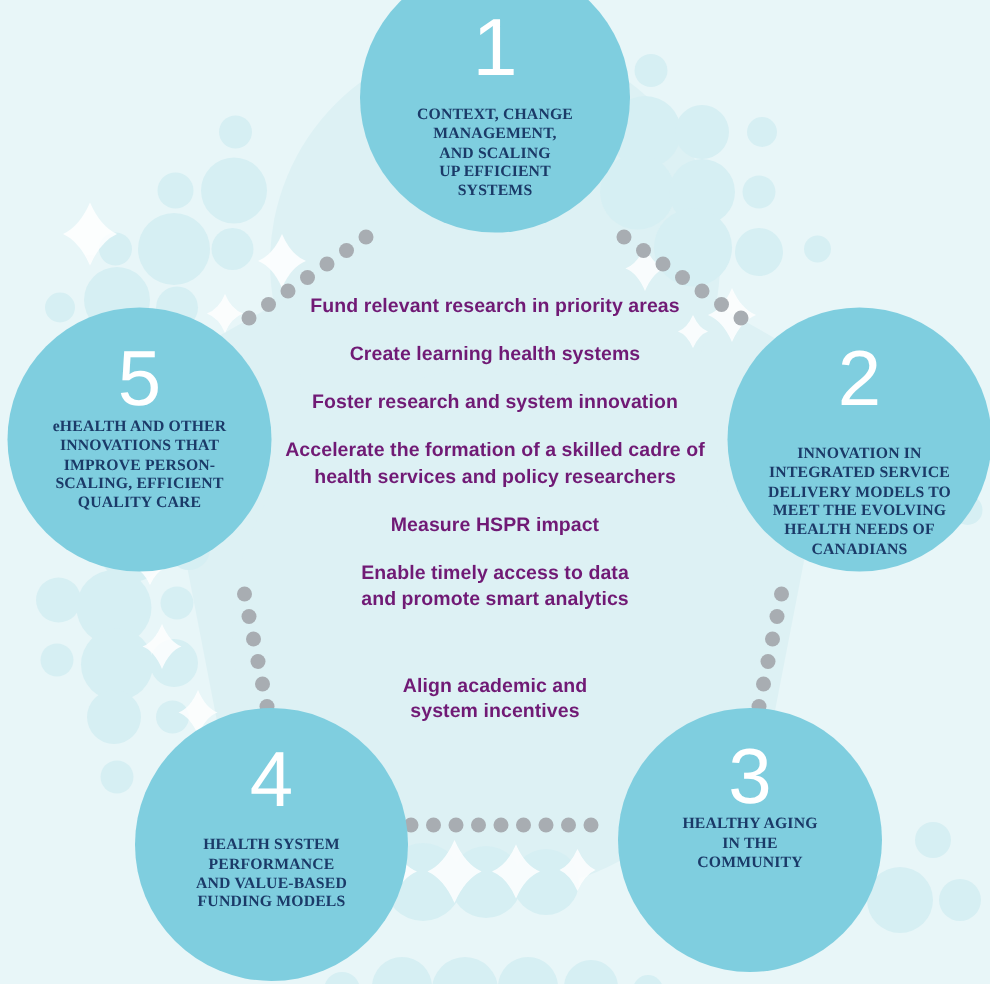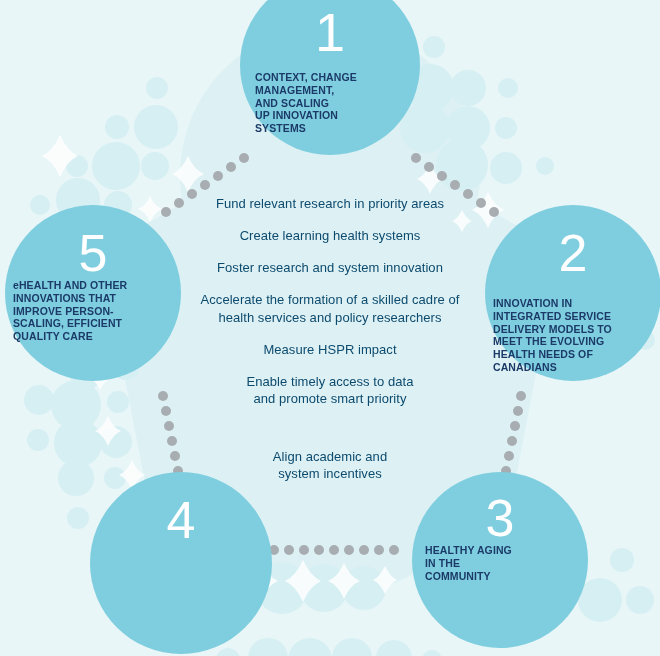--- a/index.html
+++ b/index.html
@@ -28,22 +28,24 @@
   .node-num{
     color:#ffffff;
     font-weight:300;
     line-height:1;
     letter-spacing:0px;
     font-family:"Liberation Sans","DejaVu Sans",sans-serif;
   }
   .node-label{
     color:#1b3a68;
     font-weight:bold;
+    text-align:center;
     line-height:1.22;
     letter-spacing:0.1px;
+    font-family:Liberation Serif, serif;
   }
 
   
   #node-1{left:240px;top:-25px;width:180px;height:180px;padding-top:30px;}
   #node-1 .node-num{font-size:54px;}
   #node-1 .node-label{font-size:10.5px;margin-top:12px;width:150px;}
 
   
   #node-2{left:485px;top:205px;width:176px;height:176px;padding-top:22px;}
   #node-2 .node-num{font-size:52px;}
@@ -72,22 +74,22 @@
   }
   #center-title{
     color:#3f3f42;
     font-weight:bold;
     font-size:16.5px;
     line-height:1.28;
     letter-spacing:0.2px;
     margin:0 0 14px 0;
   }
   .center-item{
-    color:#0c4a6e;
-    font-weight:normal;
+    color:#701a75;
+    font-weight:bold;
     font-size:13px;
     line-height:1.32;
     margin:0 0 15px 0;
     letter-spacing:0.05px;
     text-align:center;
   }
   .center-item:last-child{margin-bottom:0;margin-top:41px;}
 </style>
 </head>
 <body>
@@ -218,21 +220,21 @@
         <circle cx="178" cy="471" r="5"></circle>
     </g>
   </svg>
 
   <div class="node" id="node-1">
     <div class="node-num">1</div>
     <div class="node-label">
       <div>CONTEXT, CHANGE</div>
       <div>MANAGEMENT,</div>
       <div>AND SCALING</div>
-      <div>UP INNOVATION</div>
+      <div>UP EFFICIENT</div>
       <div>SYSTEMS</div>
     </div>
   </div>
 
   <div class="node" id="node-2">
     <div class="node-num">2</div>
     <div class="node-label">
       <div>INNOVATION IN</div>
       <div>INTEGRATED SERVICE</div>
       <div>DELIVERY MODELS TO</div>
@@ -246,20 +248,26 @@
     <div class="node-num">3</div>
     <div class="node-label">
       <div>HEALTHY AGING</div>
       <div>IN THE</div>
       <div>COMMUNITY</div>
     </div>
   </div>
 
   <div class="node" id="node-4">
     <div class="node-num">4</div>
+    <div class="node-label">
+      <div>HEALTH SYSTEM</div>
+      <div>PERFORMANCE</div>
+      <div>AND VALUE-BASED</div>
+      <div>FUNDING MODELS</div>
+    </div>
   </div>
 
   <div class="node" id="node-5">
     <div class="node-num">5</div>
     <div class="node-label">
       <div>eHEALTH AND OTHER</div>
       <div>INNOVATIONS THAT</div>
       <div>IMPROVE PERSON-</div>
       <div>SCALING, EFFICIENT</div>
       <div>QUALITY CARE</div>
@@ -279,21 +287,21 @@
     </div>
     <div class="center-item">
       <div>Accelerate the formation of a skilled cadre of</div>
       <div>health services and policy researchers</div>
     </div>
     <div class="center-item">
       <div>Measure HSPR impact</div>
     </div>
     <div class="center-item">
       <div>Enable timely access to data</div>
-      <div>and promote smart priority</div>
+      <div>and promote smart analytics</div>
     </div>
     <div class="center-item">
       <div>Align academic and</div>
       <div>system incentives</div>
     </div>
   </div>
 
 </div>
 
 </body></html>

